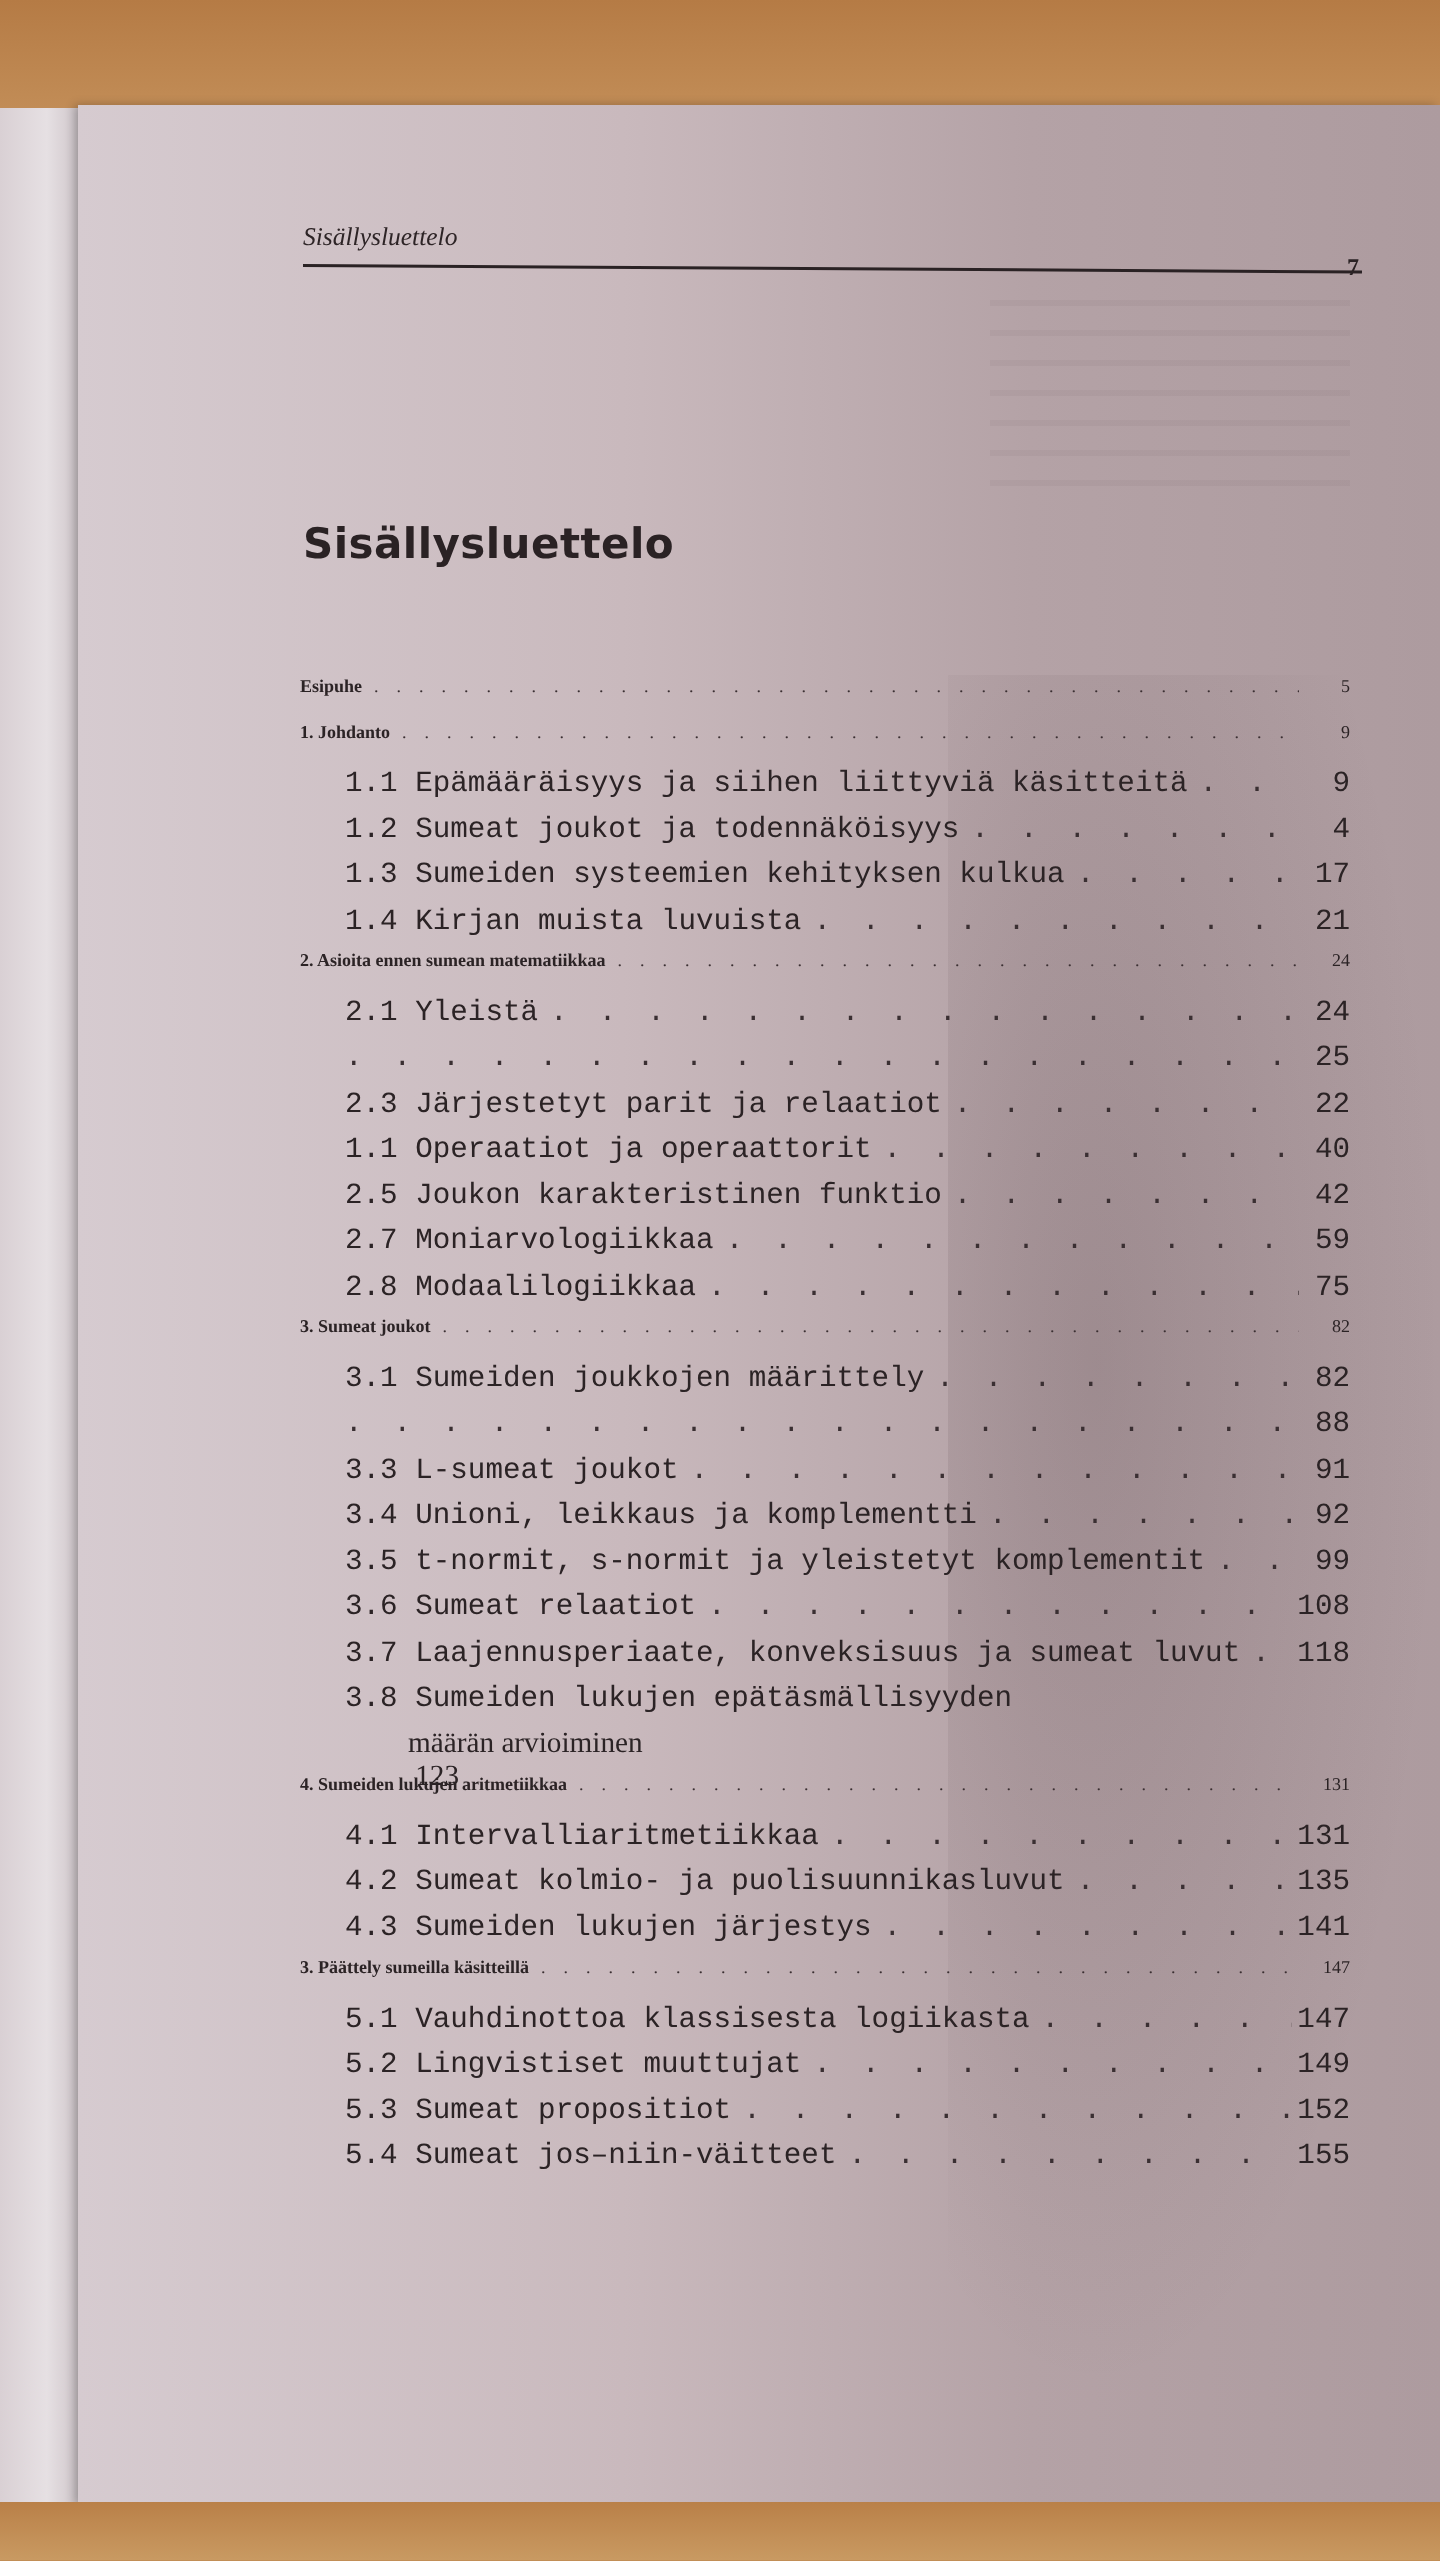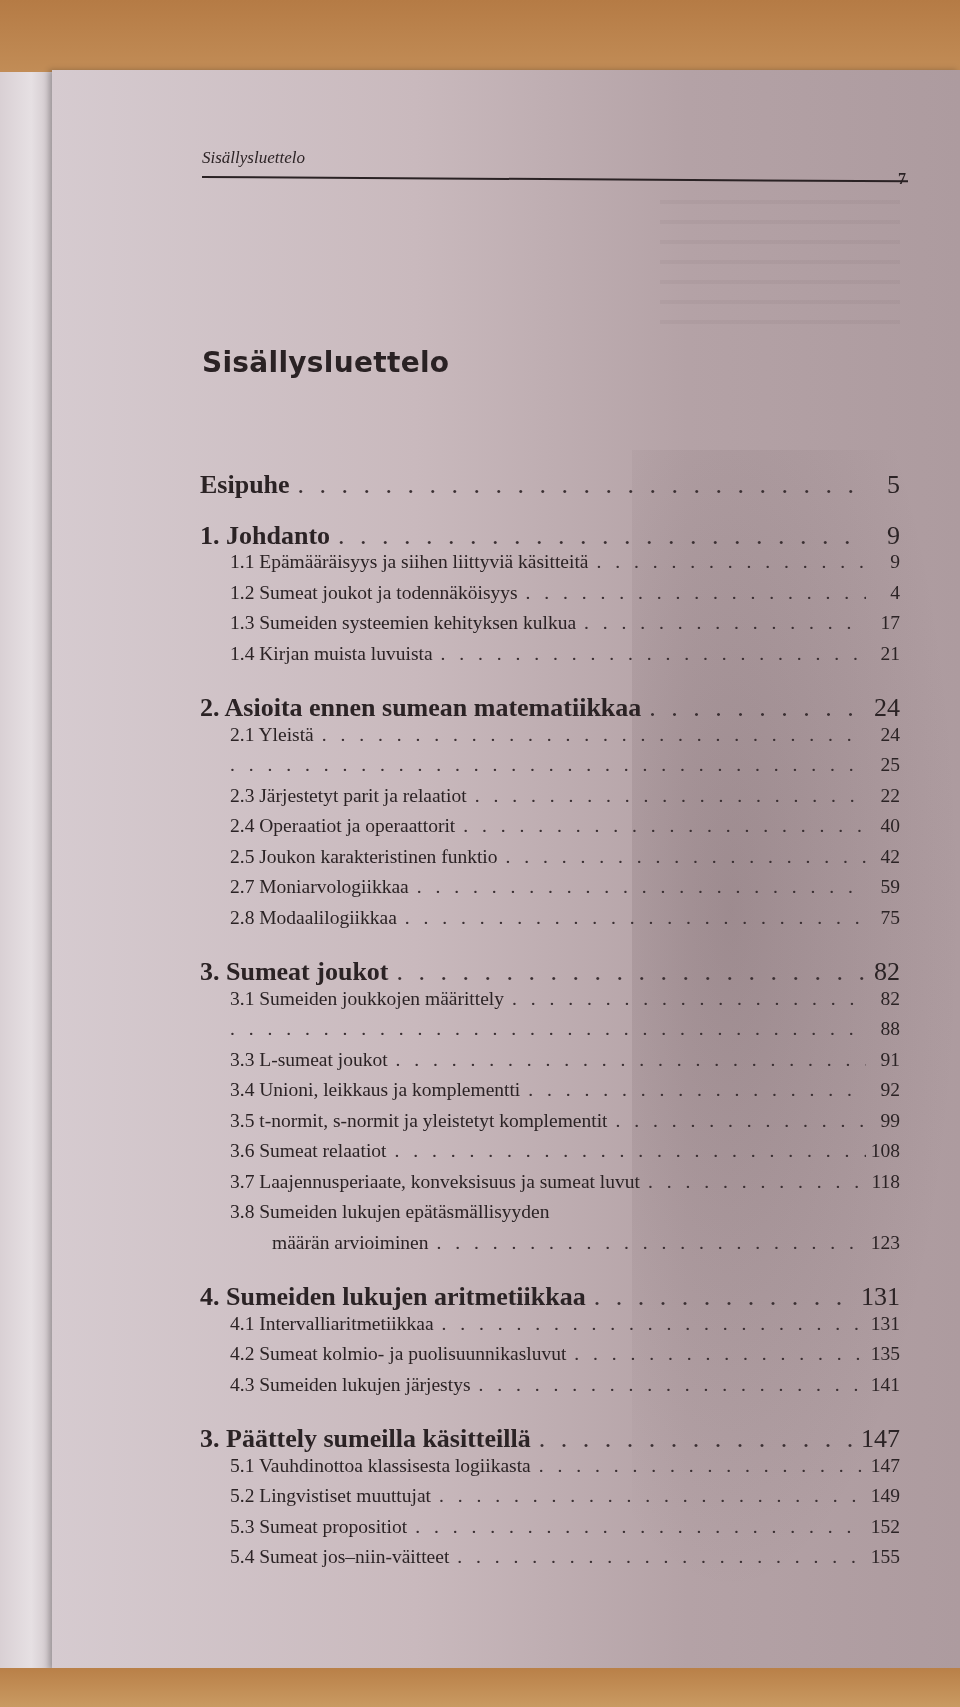--- a/index.html
+++ b/index.html
@@ -31,23 +31,23 @@
   .toc-title {
     position: absolute; left: 202px; top: 346px;
     font-family: "DejaVu Sans", sans-serif; font-size: 28px; font-weight: bold; color: #2a2224;
     letter-spacing: 0.3px;
   }
   .toc { position: absolute; left: 200px; top: 450px; width: 700px; }
   .toc-row {
     position: relative; height: 30.5px; display: flex; align-items: baseline;
     font-size: 19.5px; color: #2b2325; white-space: nowrap;
   }
-  .toc-row.chapter { font-weight: bold; font-size: 26px; margin-top: 20px; }
-  .toc-row.section { padding-left: 30px; }
-  .toc-row.cont { padding-left: 72px; }
+  .toc-row.chapter { font-weight: bold; font-size: 12px; }
+  .toc-row.section { padding-left: 30px; font-family: Liberation Mono, monospace; }
+  .toc-row.cont { padding-left: 72px; flex-direction: column; }
   .toc-row.nodots .dots { visibility: hidden; }
   .toc-row .label { flex: 0 0 auto; padding-right: 8px; }
   .toc-row .dots {
     flex: 1 1 auto; overflow: hidden; color: #3a2f32; font-weight: normal;
     letter-spacing: 9px; text-align: right;
   }
   .toc-row .dots::before { content: ". . . . . . . . . . . . . . . . . . . . . . . . . . . . . . . . . . . . . . . . . . . . . . . . . . . . . . . . . ."; letter-spacing: 0; word-spacing: 9px; }
   .toc-row .pg { flex: 0 0 auto; min-width: 30px; text-align: right; font-weight: normal; padding-left: 4px; }
   .toc-row.chapter .pg { font-weight: normal; }
   .ghost { position: absolute; left: 660px; top: 200px; width: 240px; height: 140px;
@@ -115,21 +115,21 @@
     <div class="toc-row section">
       <span class="dots"></span>
       <span class="pg">25</span>
     </div>
     <div class="toc-row section">
       <span class="label">2.3 Järjestetyt parit ja relaatiot</span>
       <span class="dots"></span>
       <span class="pg">22</span>
     </div>
     <div class="toc-row section">
-      <span class="label">2.4 Operaatiot ja operaattorit</span>
+      <span class="label">1.1 Operaatiot ja operaattorit</span>
       <span class="dots"></span>
       <span class="pg">40</span>
     </div>
     <div class="toc-row section">
       <span class="label">2.5 Joukon karakteristinen funktio</span>
       <span class="dots"></span>
       <span class="pg">42</span>
     </div>
     <div class="toc-row section">
       <span class="label">2.7 Moniarvologiikkaa</span>

